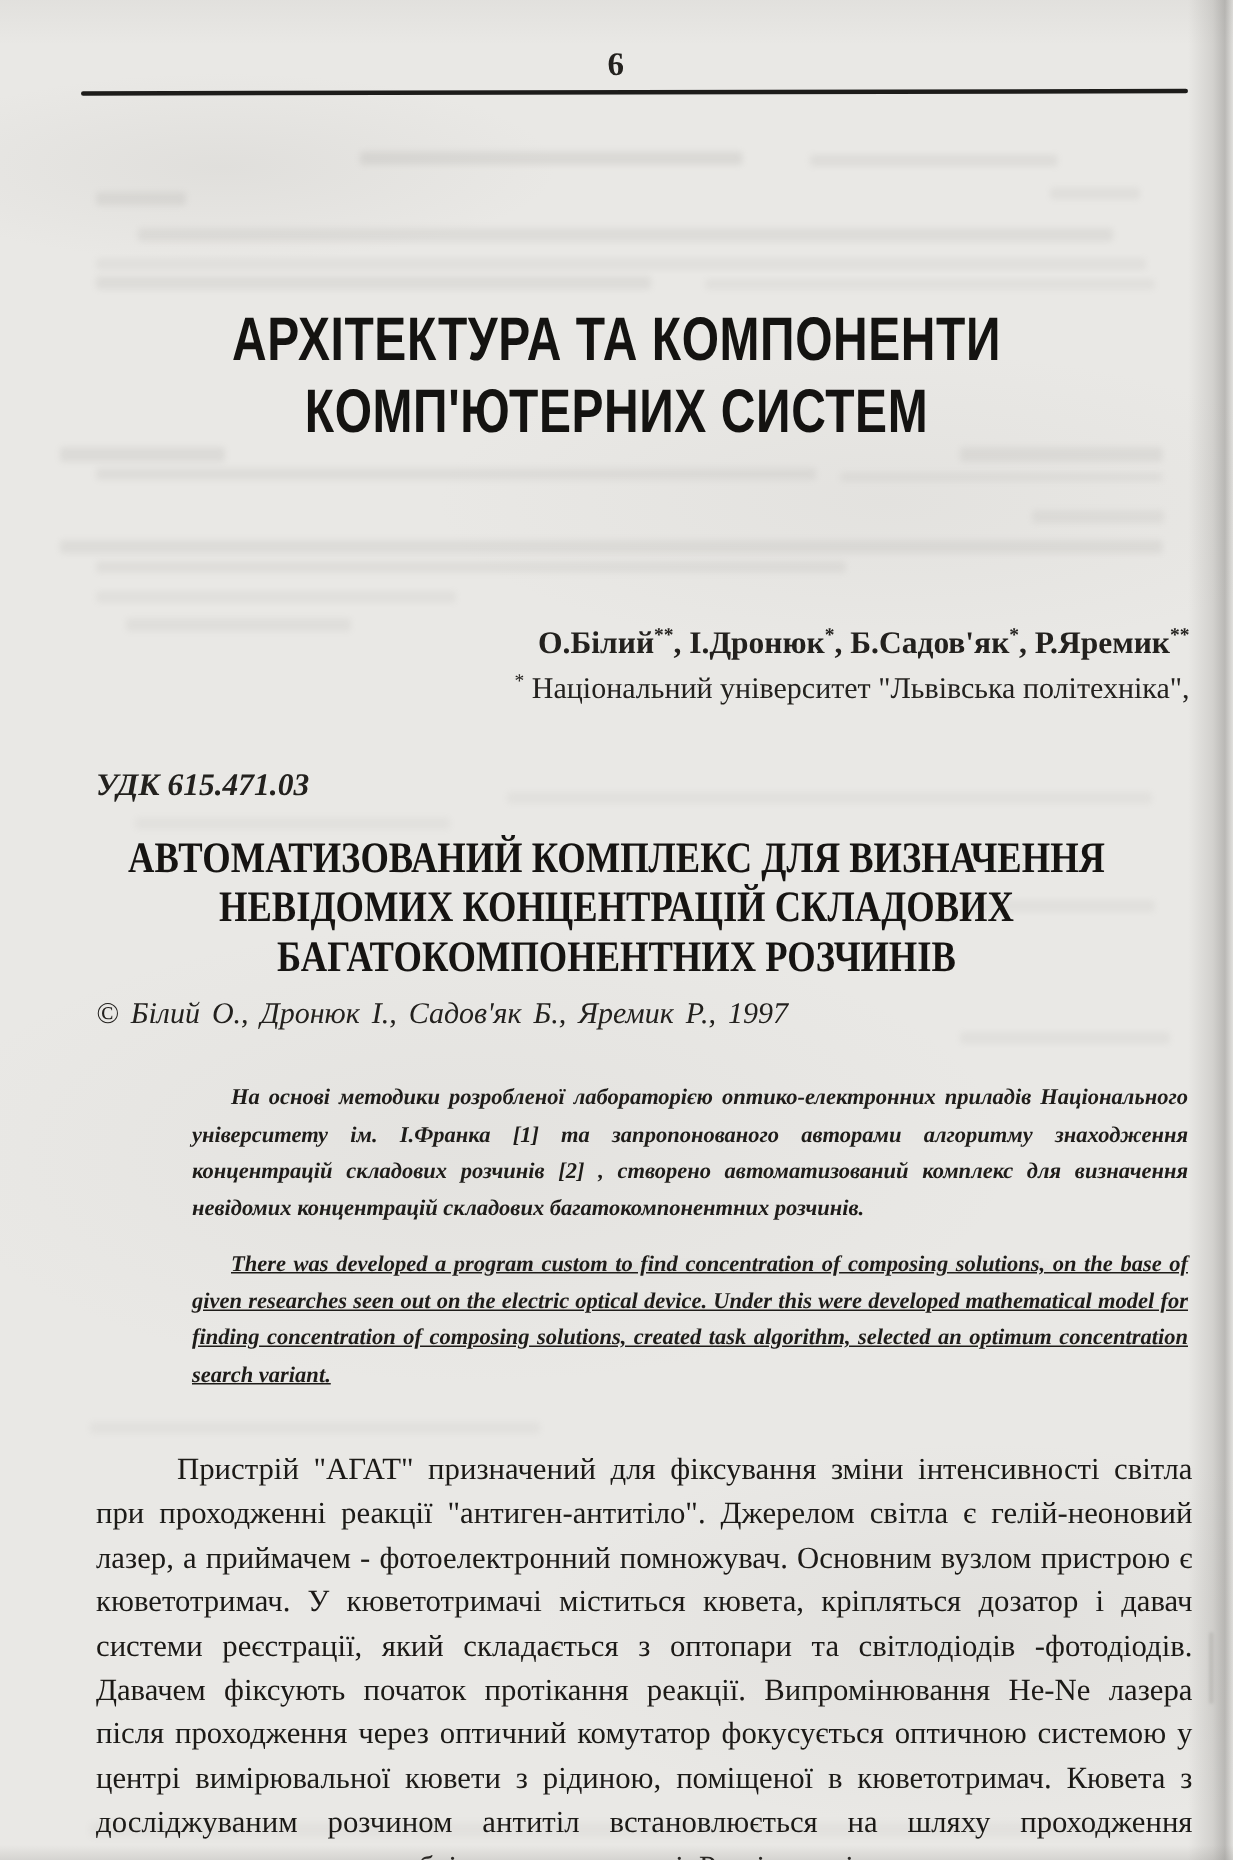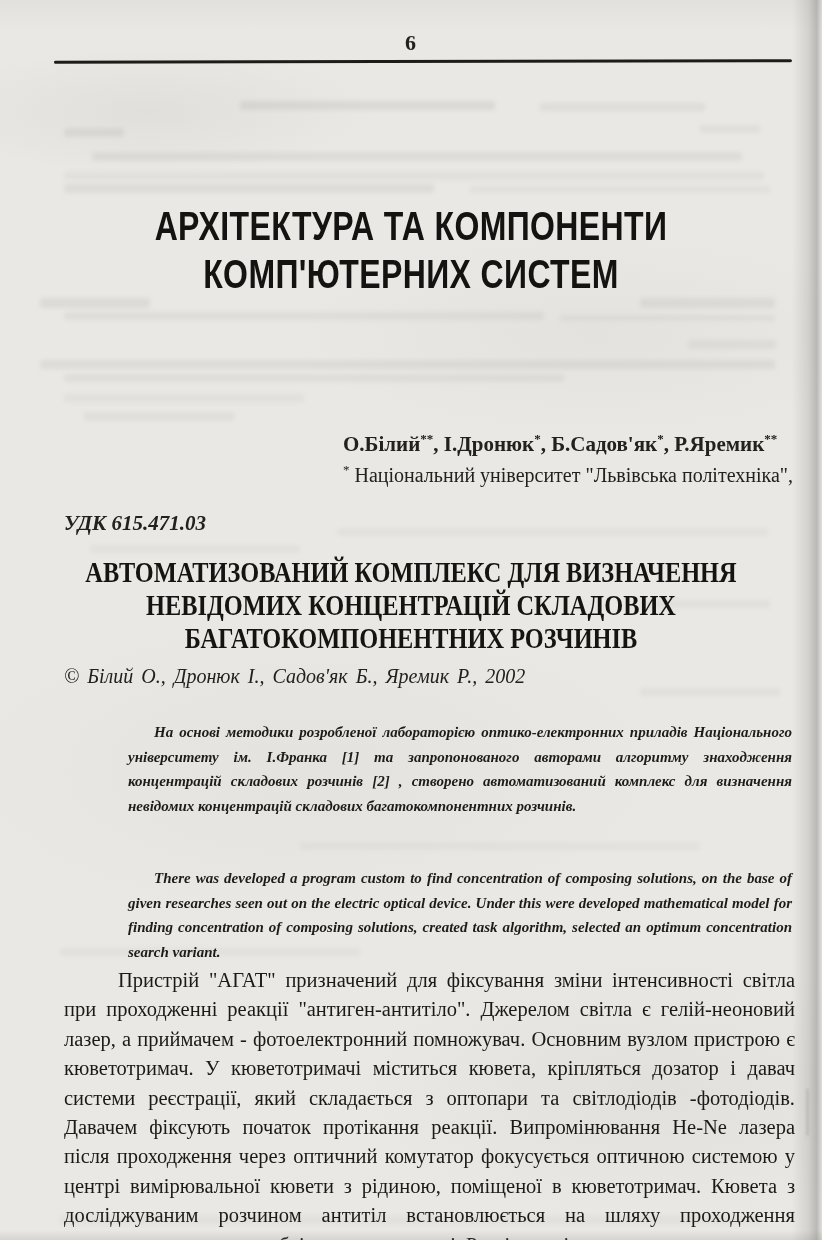--- a/index.html
+++ b/index.html
@@ -19,34 +19,34 @@
   .edge-bottom{position:absolute; left:0; bottom:0; width:100%; height:10px; z-index:3; pointer-events:none;
     background:linear-gradient(to bottom, rgba(130,128,124,0), rgba(120,118,114,.18));}
   .g{position:absolute; background:#8e8c88; filter:blur(2px); border-radius:2px; z-index:0;}
   .txt{position:absolute; z-index:2;}
   .page-number{top:30px; left:0; width:100%; text-align:center; font-size:22px; font-weight:bold; letter-spacing:1px;}
   .header-rule{position:absolute; top:60px; left:54px; width:738px; height:3px; background:#1d1c1a; z-index:2; border-radius:2px; transform:rotate(-.12deg);}
   .section-heading{top:202px; left:0; width:100%; text-align:center; margin:0;
     font-family:"Liberation Sans", sans-serif; font-weight:bold; font-size:41px; line-height:48px;
     color:#141311; transform:scaleX(.78); transform-origin:50% 0; letter-spacing:.5px;}
   .section-heading span{display:block;}
-  .authors{top:426px; right:29px; line-height:26px; font-size:20px;}
+  .authors{top:410px; right:29px; text-align:right; line-height:26px; font-size:20px;}
   .author-names{font-weight:bold; font-size:21px;}
   .authors sup{font-size:13px;}
   .udk{top:511px; left:64px; font-weight:bold; font-size:21px;font-style:italic;}
   .article-title{top:556px; left:0; width:100%; text-align:center; margin:0;
     font-weight:bold; font-size:29px; line-height:33px; color:#161412;
     transform:scaleX(.84); transform-origin:50% 0;}
   .article-title span{display:block;}
   .copyright{top:665px; left:64px; font-style:italic; font-size:20px; word-spacing:3px;}
   .abstract{position:absolute; left:128px; width:664px; margin:0; z-index:2;
     font-weight:bold; font-style:italic; font-size:15px; line-height:24.6px;
     text-align:justify; text-indent:26px; color:#1e1c19;}
   .abstract-uk{top:720px;}
-  .abstract-en{top:866px;}
+  .abstract-en{top:831px;text-decoration:underline;}
   .body-text{position:absolute; top:966px; left:64px; width:731px; margin:0; z-index:2;
     font-size:20.5px; line-height:29.4px; text-align:justify; text-indent:54px; color:#1c1a17;}
 </style>
 </head>
 <body>
 
 <div class="page">
 
   <div class="ghost-layer">
     <div class="g" style="left:240px;top:101px;width:255px;height:9px;opacity:.16"></div>
@@ -90,21 +90,21 @@
   </div>
 
   <div class="txt udk">УДК 615.471.03</div>
 
   <h2 class="txt article-title">
     <span>АВТОМАТИЗОВАНИЙ КОМПЛЕКС ДЛЯ ВИЗНАЧЕННЯ</span>
     <span>НЕВІДОМИХ КОНЦЕНТРАЦІЙ СКЛАДОВИХ</span>
     <span>БАГАТОКОМПОНЕНТНИХ РОЗЧИНІВ</span>
   </h2>
 
-  <div class="txt copyright">© Білий О., Дронюк І., Садов'як Б., Яремик Р., 2002</div>
+  <div class="txt copyright">© Білий О., Дронюк І., Садов'як Б., Яремик Р., 1997</div>
 
   <p class="abstract abstract-uk">На основі методики розробленої лабораторією оптико-електронних приладів Національного університету ім. І.Франка [1] та запропонованого авторами алгоритму знаходження концентрацій складових розчинів [2] , створено автоматизований комплекс для визначення невідомих концентрацій складових багатокомпонентних розчинів.</p>
 
   <p class="abstract abstract-en">There was developed a program custom to find concentration of composing solutions, on the base of given researches seen out on the electric optical device. Under this were developed mathematical model for finding concentration of composing solutions, created task algorithm, selected an optimum concentration search variant.</p>
 
   <p class="body-text">Пристрій "АГАТ" призначений для фіксування зміни інтенсивності світла при проходженні реакції "антиген-антитіло". Джерелом світла є гелій-неоновий лазер, а приймачем - фотоелектронний помножувач. Основним вузлом пристрою є кюветотримач. У кюветотримачі міститься кювета, кріпляться дозатор і давач системи реєстрації, який складається з оптопари та світлодіодів -фотодіодів. Давачем фіксують початок протікання реакції. Випромінювання He-Ne лазера після проходження через оптичний комутатор фокусується оптичною системою у центрі вимірювальної кювети з рідиною, поміщеної в кюветотримач. Кювета з досліджуваним розчином антитіл встановлюється на шляху проходження лазерного променя в необхідному положенні. Розсіяне світло,</p>
 
   <div class="edge-right"></div>
   <div class="edge-bottom"></div>
 </div>

